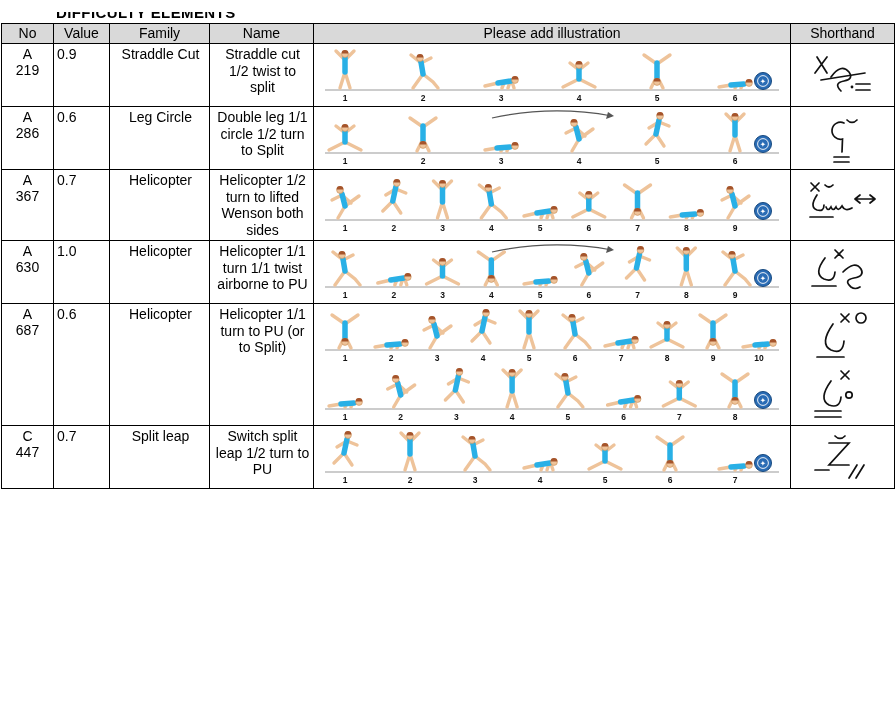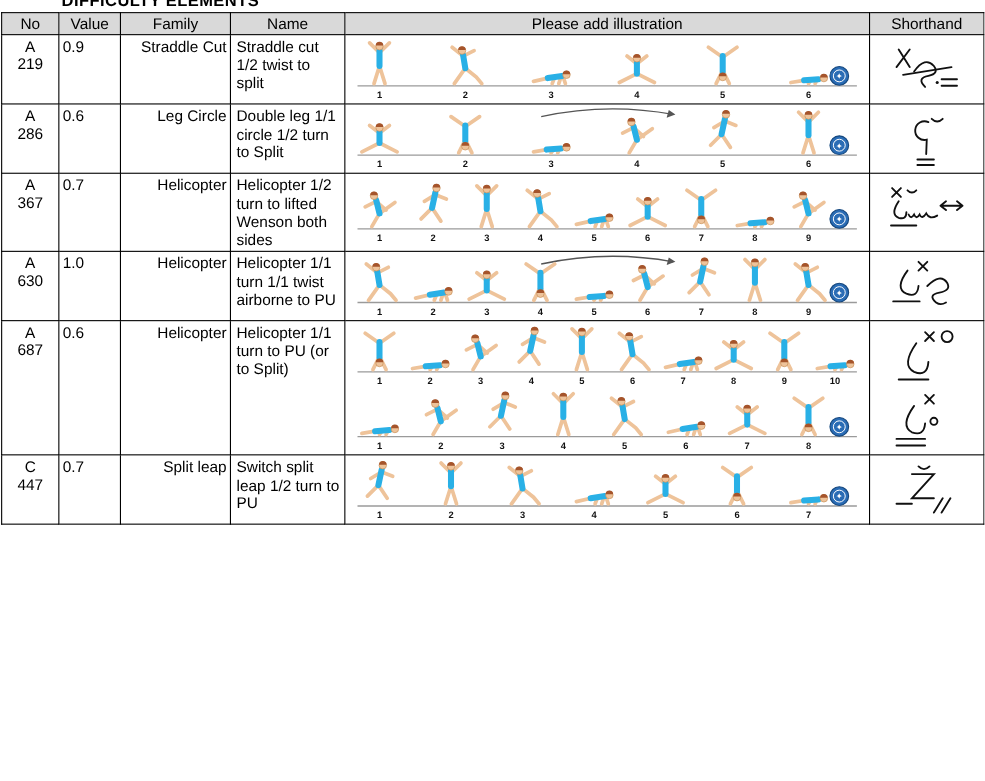--- a/index.html
+++ b/index.html
@@ -1,28 +1,28 @@
 <!DOCTYPE html>
 <html><head>
 <meta charset="utf-8">
 <style>
   *{box-sizing:border-box}
   html,body{margin:0;padding:0;background:#ffffff;color:#000;
     font-family:"Liberation Sans",sans-serif}
-  .page{width:895px;height:520px;overflow:hidden;padding-top:0}
+  .page{width:895px;height:520px;overflow:hidden;padding-top:12px}
   .doc-title-clip{height:11px;overflow:hidden;position:relative}
   .doc-title-clip span{position:absolute;top:-8px;left:56px;font-weight:bold;
     font-size:15px;letter-spacing:.4px;white-space:nowrap}
   table.elements-table{border-collapse:collapse;table-layout:fixed;width:893px;margin-left:1px}
   th,td{border:1px solid #000;vertical-align:top;padding:2px 3px;font-size:14px;overflow:hidden}
   thead th{background:#d9d9d9;font-weight:normal;text-align:center;padding:1px 2px;height:20px}
   td.c-no{text-align:center;line-height:1.15}
   td.c-value{text-align:left}
-  td.c-family{text-align:right;line-height:1.18;padding-left:5px}
-  td.c-name{text-align:left;line-height:1.18;padding-left:5px}
+  td.c-family{text-align:center;line-height:1.18;padding-left:5px}
+  td.c-name{text-align:center;line-height:1.18;padding-left:5px}
   td.c-illu{text-align:center;padding:1px 2px;vertical-align:middle}
   td.c-short{vertical-align:middle;text-align:center;padding:0}
   .strip{display:flex;justify-content:center;margin:1px 0}
   .shorthand-symbol{display:flex;justify-content:center;margin:2px 0}
 </style>
 </head>
 <body>
 
 <div class="page">
   <div class="doc-title-clip">

